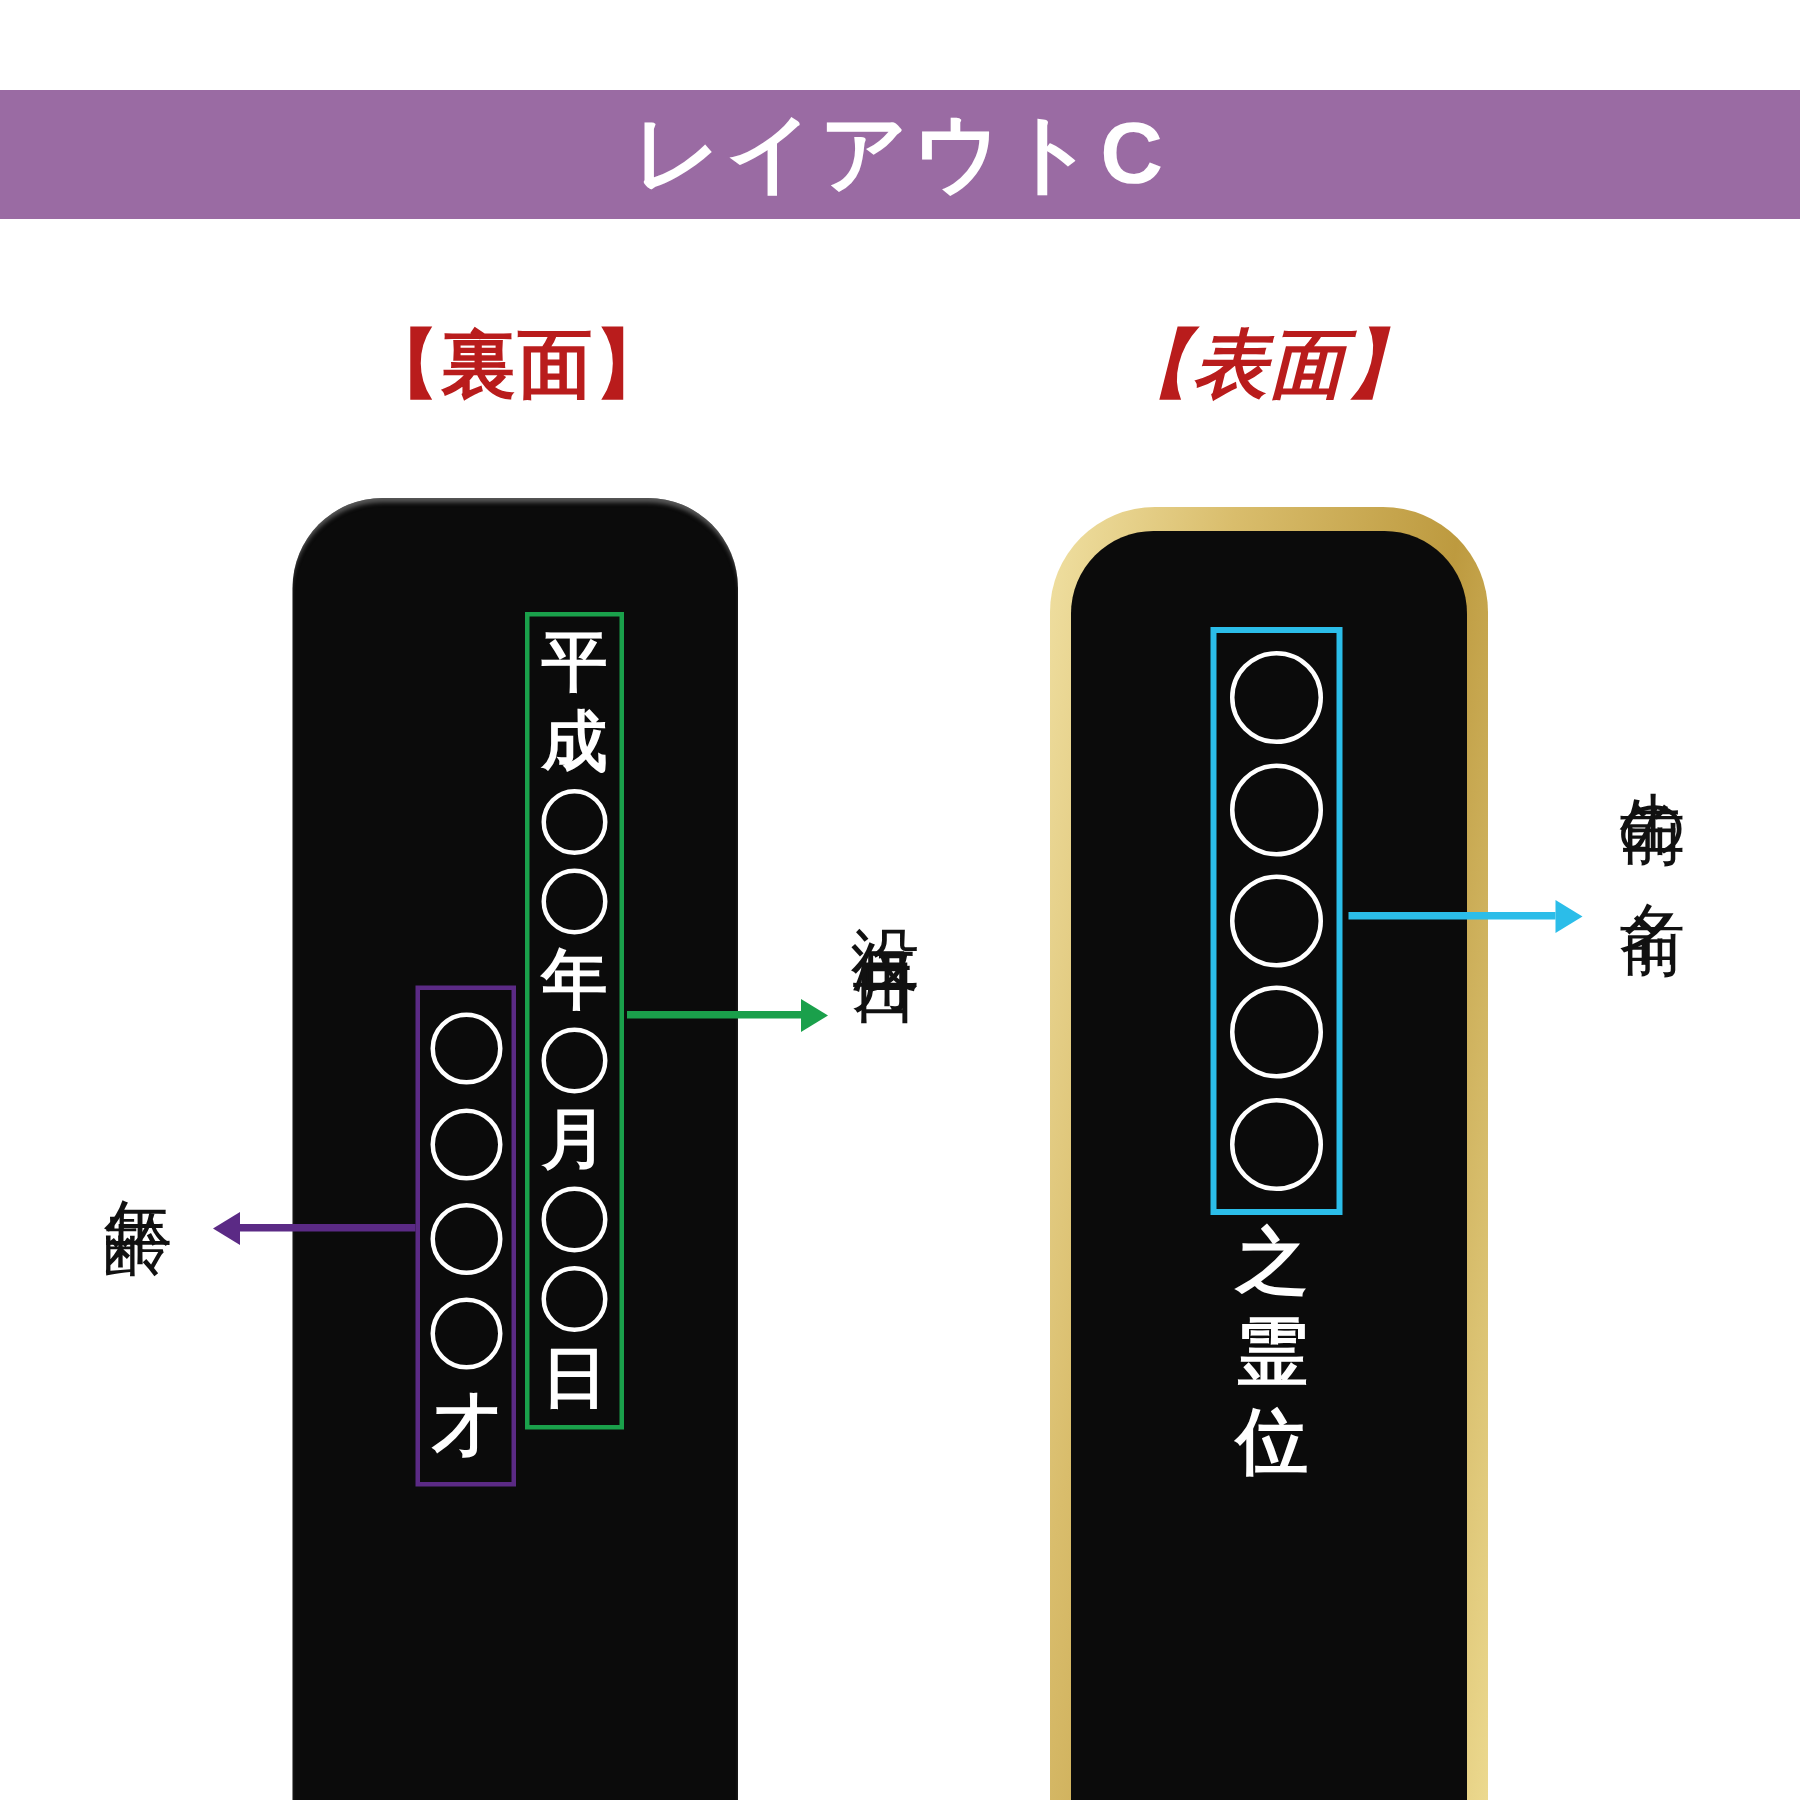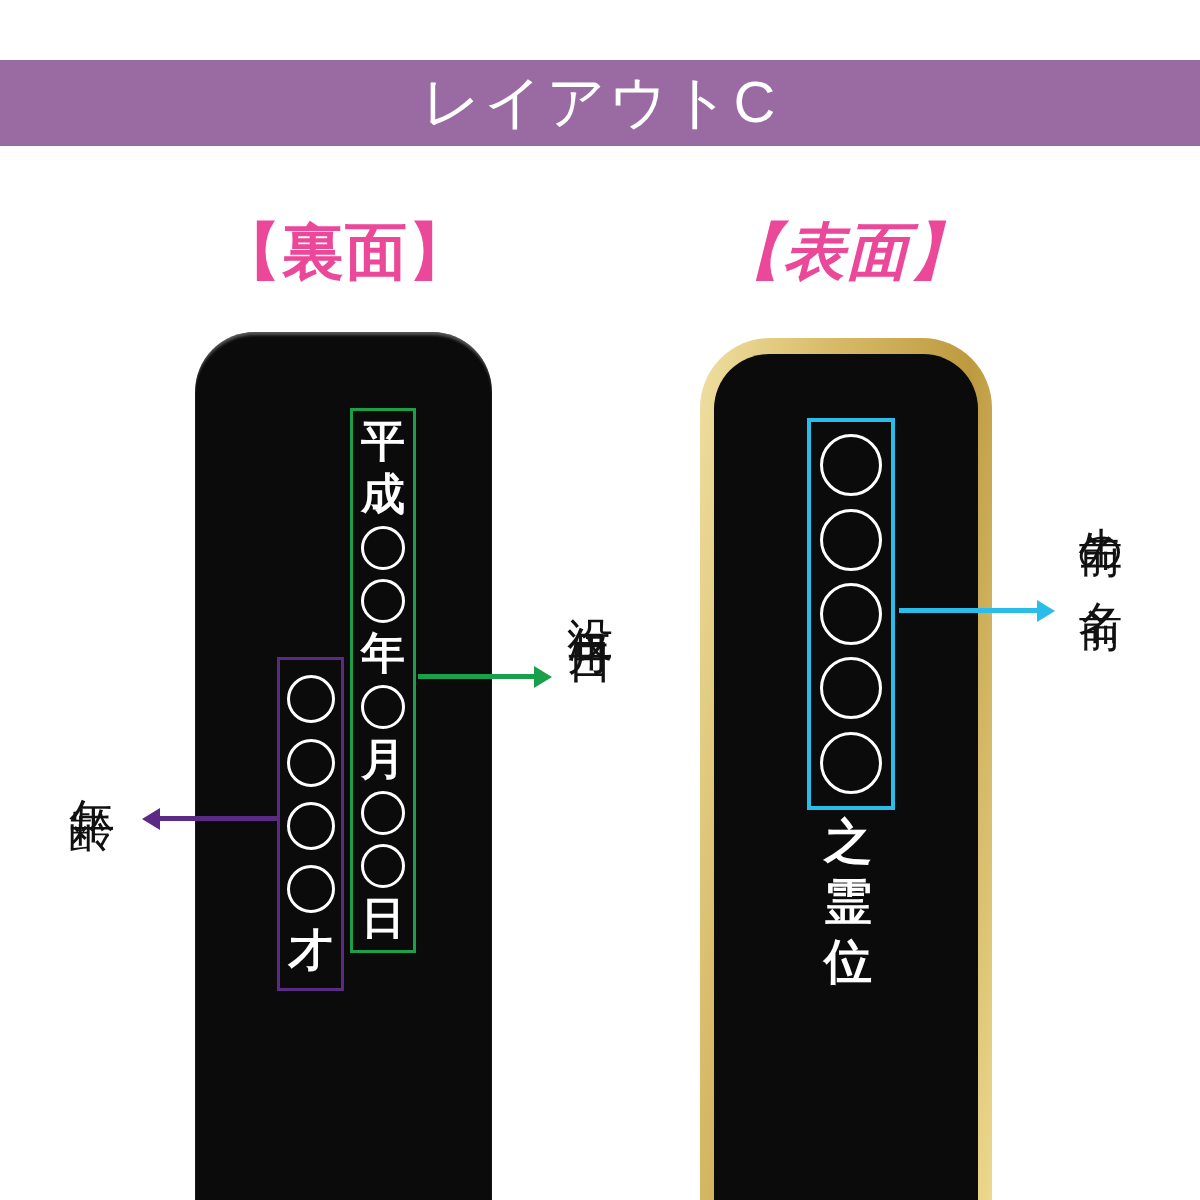--- a/index.html
+++ b/index.html
@@ -12,27 +12,27 @@
   }
   .stage { position:absolute; inset:0; }
 
   
   .header {
     position:absolute; left:0; top:60px; width:1200px; height:86px;
     background:var(--header-bg, #9A6BA3);
     display:flex; align-items:center; justify-content:center;
   }
   .header-title {
-    color:#ffffff; font-size:58px; font-weight:normal; letter-spacing:3px;
+    color:#ffffff; font-size:58px; font-weight:bold; letter-spacing:3px;
   }
 
   
   .side-heading {
-    position:absolute; top:210px; font-size:62px; font-weight:bold;
-    color:#ec4899; text-align:center; letter-spacing:1px;
+    position:absolute; top:210px; font-size:50px; font-weight:bold;
+    color:#b91c1c; text-align:center; letter-spacing:1px;
   }
   .heading-back  { left:195px; width:300px; }
   .heading-front { left:700px; width:292px;font-style:italic; }
 
   
   .tablet-back {
     position:absolute; left:195px; top:332px; width:297px; height:868px;
     background:var(--tablet-black, #0b0b0b);
     border-radius:60px 60px 0 0;
     box-shadow: inset 0 4px 3px -1px rgba(150,150,150,0.55);

